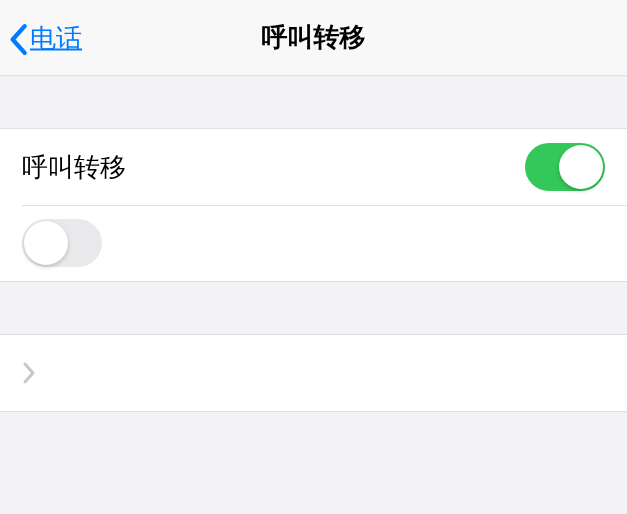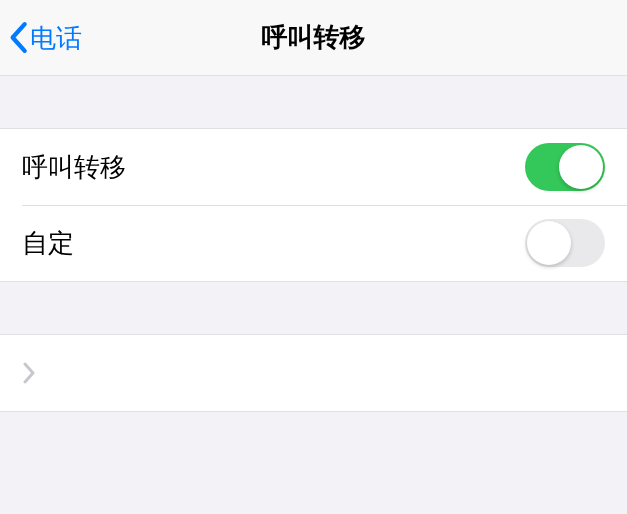--- a/index.html
+++ b/index.html
@@ -13,28 +13,29 @@
     .nav-bar {
       height: 76px;
       background: #f8f8f8;
       display: flex;
       align-items: center;
       position: relative;
       border-bottom: 1px solid #e0e0e0;
     }
     .back-btn {
       display: flex;
-      align-items: center;
+      align-items: flex-end;
       position: absolute;
       left: 8px;
       top: 50%;
       transform: translateY(-50%);
       color: #007aff;
       font-size: 26px;
       cursor: pointer;
+      text-decoration: underline;
     }
     .back-chevron {
       width: 20px;
       height: 32px;
       margin-right: 2px;
     }
     .nav-title {
       position: absolute;
       left: 50%;
       transform: translateX(-50%);
@@ -112,21 +113,20 @@
 <div class="spacer-top"></div>
 
 <div class="group">
   <div class="row">
     <span class="row-label">呼叫转移</span>
     <div class="switch on">
       <div class="knob"></div>
     </div>
   </div>
   <div class="row">
-    <span class="row-label">自定</span>
     <div class="switch off">
       <div class="knob"></div>
     </div>
   </div>
 </div>
 
 <div class="spacer-mid"></div>
 
 <div class="group">
   <div class="row">

